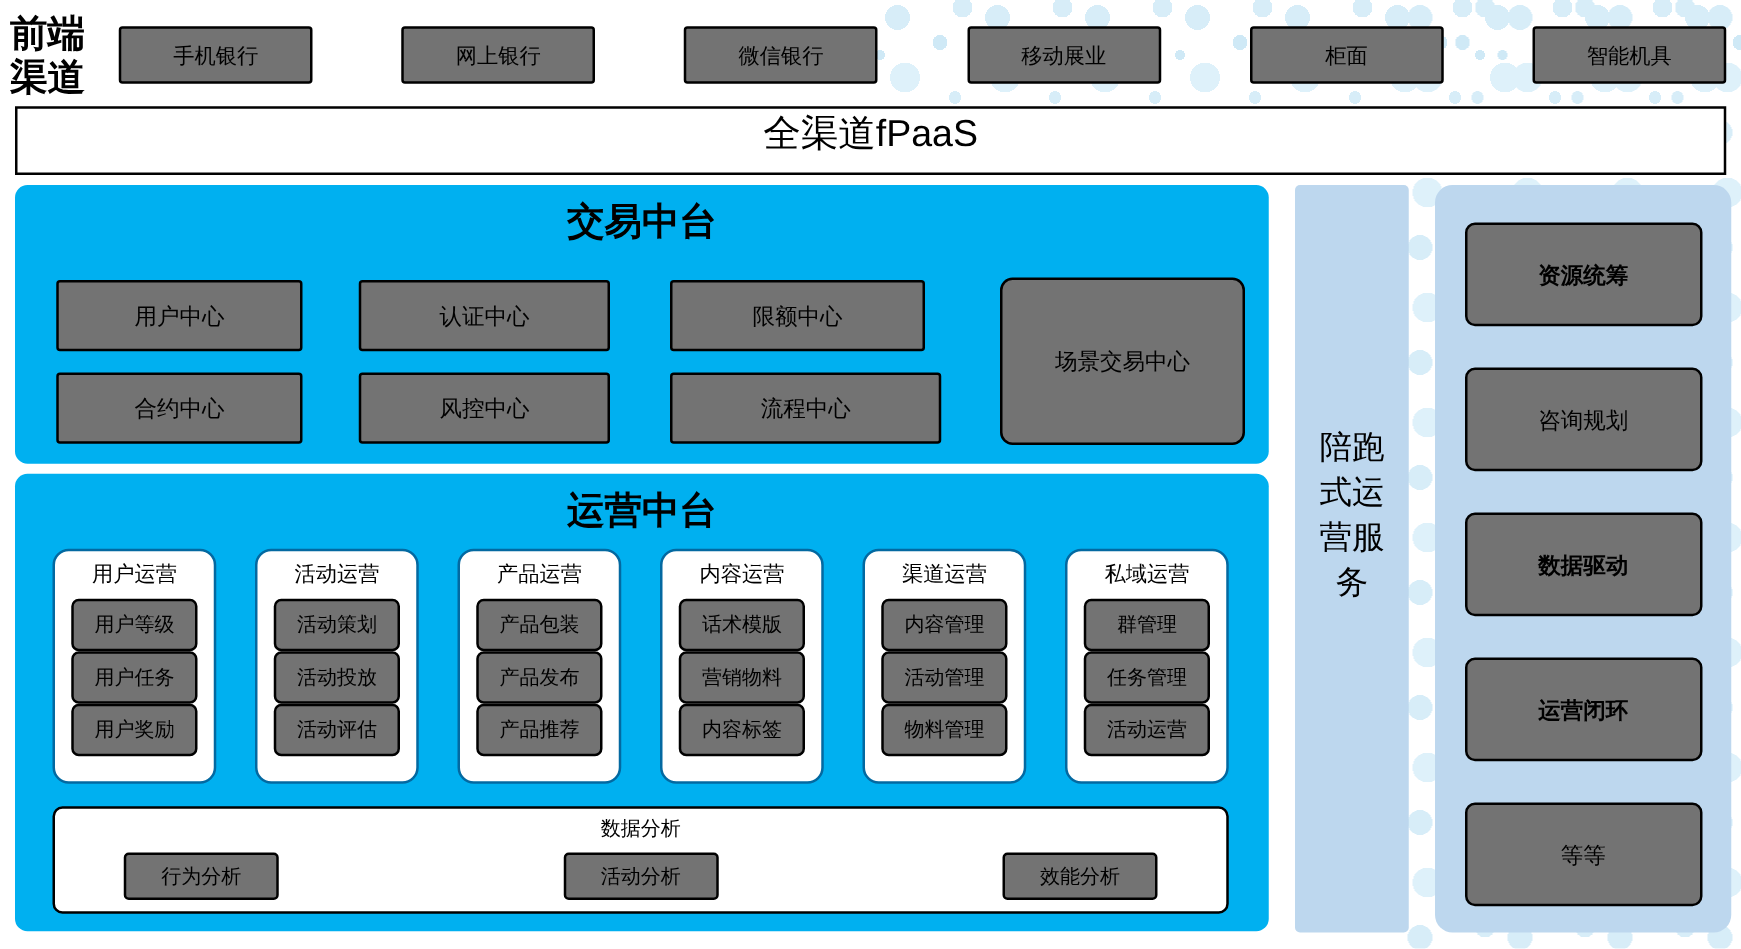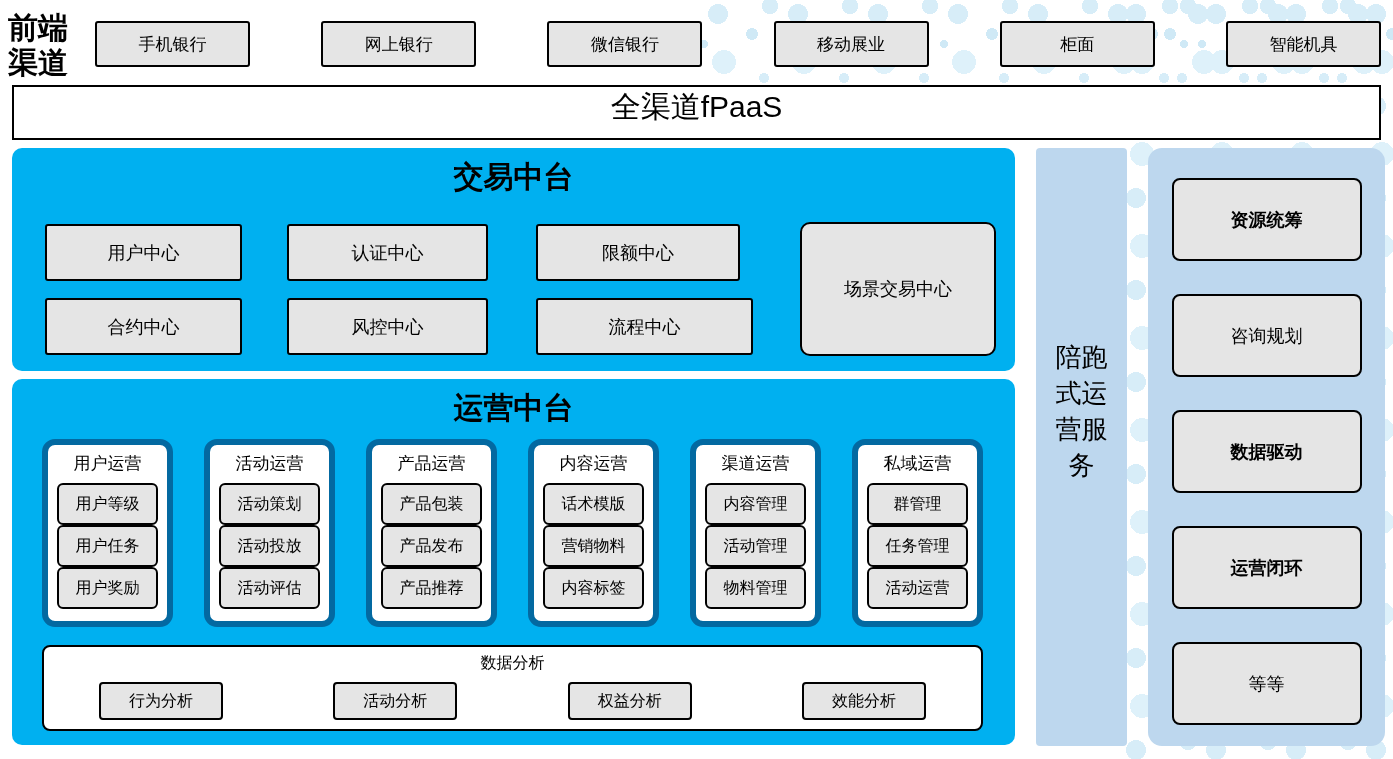--- a/index.html
+++ b/index.html
@@ -12,21 +12,21 @@
       radial-gradient(circle 10px at 18px 14px, #d7edf8 99%, transparent),
       radial-gradient(circle 6px  at 52px 34px, #cfe9f6 99%, transparent),
       radial-gradient(circle 12px at 24px 62px, #def1fa 99%, transparent),
       radial-gradient(circle 5px  at 64px 78px, #d7edf8 99%, transparent),
       radial-gradient(circle 8px  at 70px 6px,  #d7edf8 99%, transparent),
       radial-gradient(circle 4px  at 4px 44px,  #cfe9f6 99%, transparent);
     background-size:80px 92px;}
   .dots-top{left:700px;top:0;width:693px;height:86px;}
   .dots-right{left:1118px;top:0;width:275px;height:759px;}
 
-  .box{background:#e5e5e5;border:2px solid #000;border-radius:3px;box-sizing:border-box;
+  .box{background:#737373;border:2px solid #000;border-radius:3px;box-sizing:border-box;
        display:flex;align-items:center;justify-content:center;text-align:center;}
 
   
   .front-label{position:absolute;left:8px;top:11px;width:68px;
        font-family:"DejaVu Serif","Liberation Serif",serif;font-weight:bold;
        font-size:30px;line-height:1.15;}
   .channel-row{position:absolute;left:95px;top:21px;width:1286px;height:46px;
        display:flex;justify-content:space-between;}
   .chan{width:155px;height:46px;font-size:17px;}
 
@@ -45,21 +45,21 @@
   .tbox{position:absolute;font-size:18px;}
   .t-user{left:33px;top:76px;width:197px;height:57px;}
   .t-auth{left:275px;top:76px;width:201px;height:57px;}
   .t-limit{left:524px;top:76px;width:204px;height:57px;}
   .t-contract{left:33px;top:150px;width:197px;height:57px;}
   .t-risk{left:275px;top:150px;width:201px;height:57px;}
   .t-flow{left:524px;top:150px;width:217px;height:57px;}
   .t-scene{left:788px;top:74px;width:196px;height:134px;border-radius:10px;}
 
   .groups{position:absolute;left:30px;top:60px;width:941px;display:flex;justify-content:space-between;}
-  .group{width:131px;height:188px;background:#fff;border:6px solid #0369a1;border-radius:13px;box-sizing:border-box;}
+  .group{width:131px;height:188px;background:#fff;border:2px solid #0369a1;border-radius:13px;box-sizing:border-box;}
   .group-title{text-align:center;margin-top:7px;font-size:17px;}
   .group-items{display:flex;flex-direction:column;align-items:center;gap:0;margin-top:8px;}
   .gbox{width:101px;height:42px;border-radius:6px;font-size:16px;}
 
   .analysis{position:absolute;left:30px;top:266px;width:941px;height:86px;
        background:#fff;border:2px solid #000;border-radius:8px;box-sizing:border-box;}
   .analysis-title{text-align:center;margin-top:6px;font-size:16px;}
   .analysis-items{display:flex;justify-content:space-between;padding:0 55px;margin-top:8px;}
   .abox{width:124px;height:38px;border-radius:4px;font-size:16px;}
 
@@ -160,21 +160,20 @@
           <div class="box gbox">活动运营</div>
         </div>
       </div>
     </div>
 
     <div class="analysis">
       <div class="analysis-title">数据分析</div>
       <div class="analysis-items">
         <div class="box abox">行为分析</div>
         <div class="box abox">活动分析</div>
-        <div class="box abox">权益分析</div>
         <div class="box abox">效能分析</div>
       </div>
     </div>
   </div>
 
   <div class="strip">
     <div class="strip-text">陪跑式运营服务</div>
   </div>
 
   <div class="right-panel">

